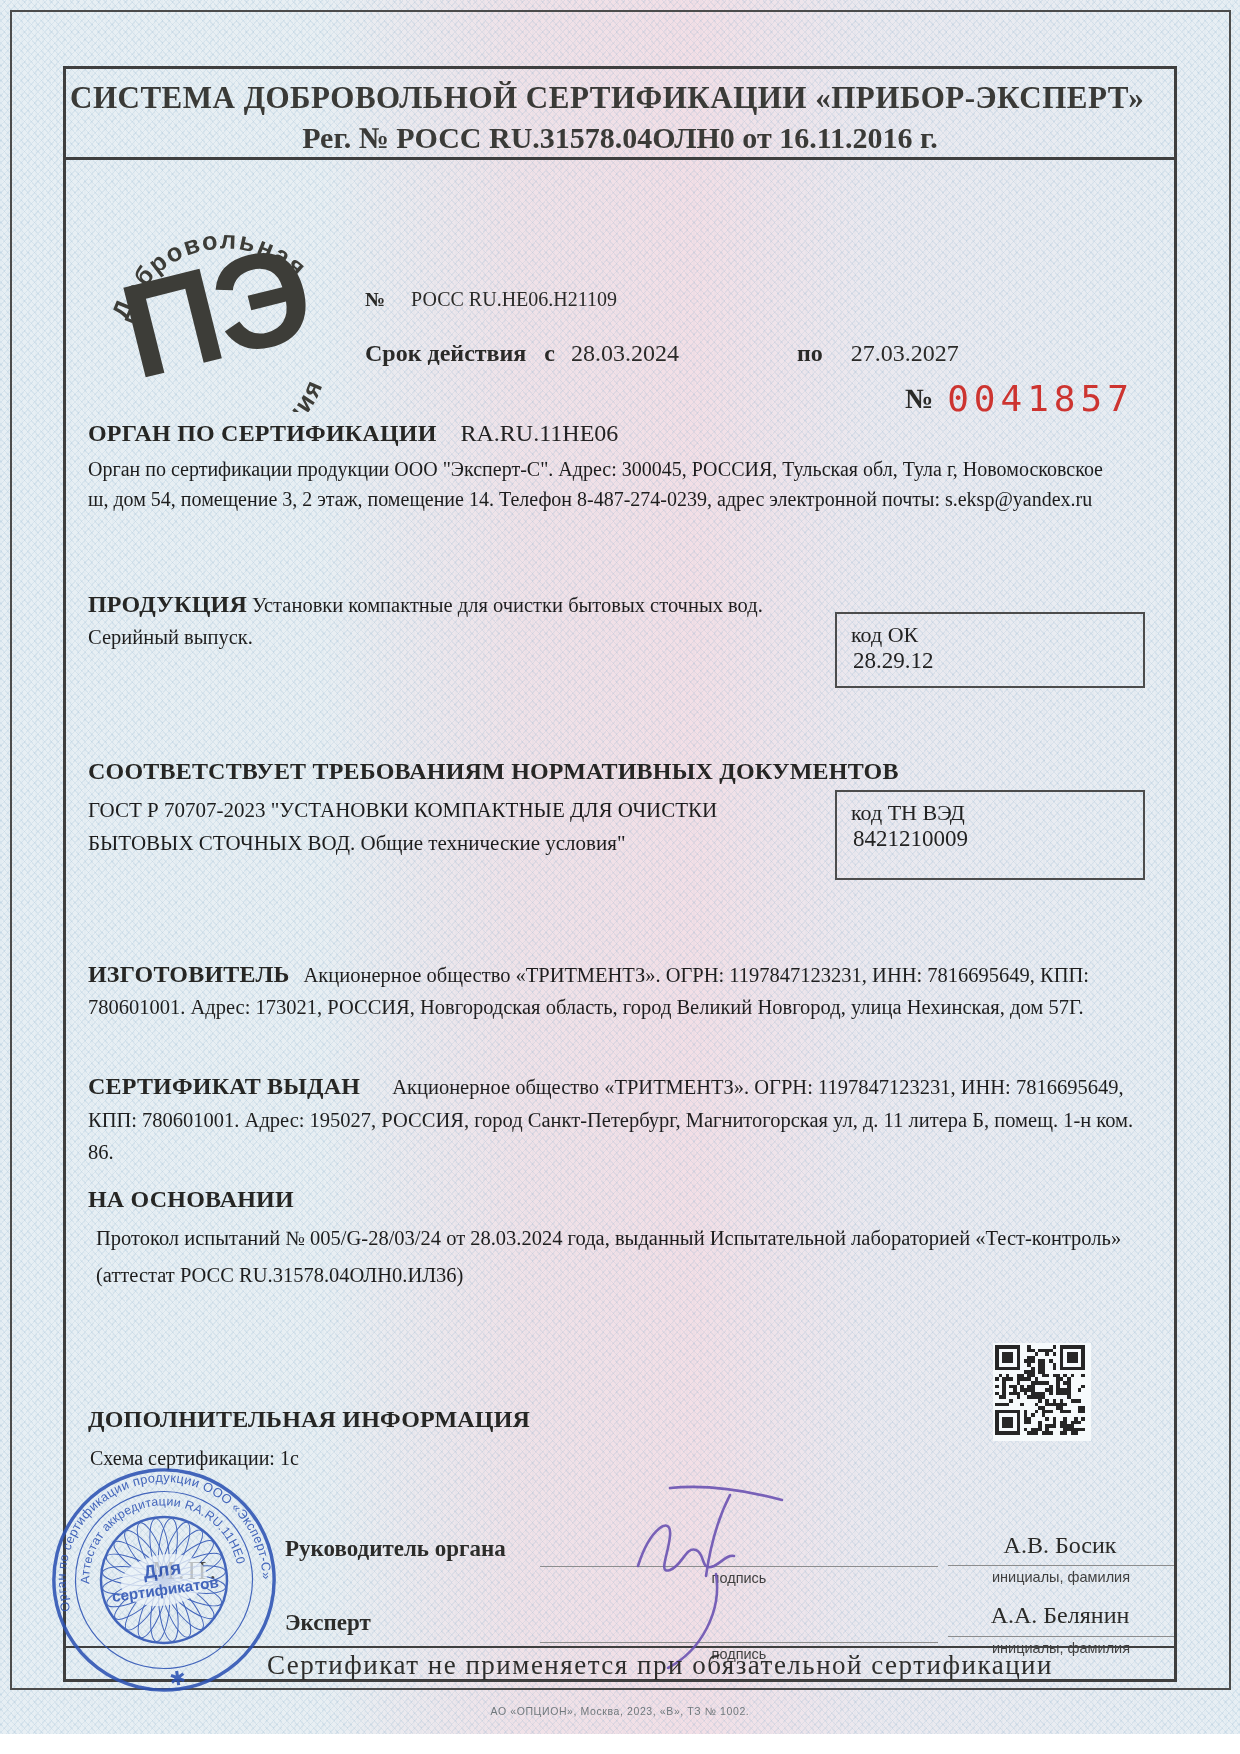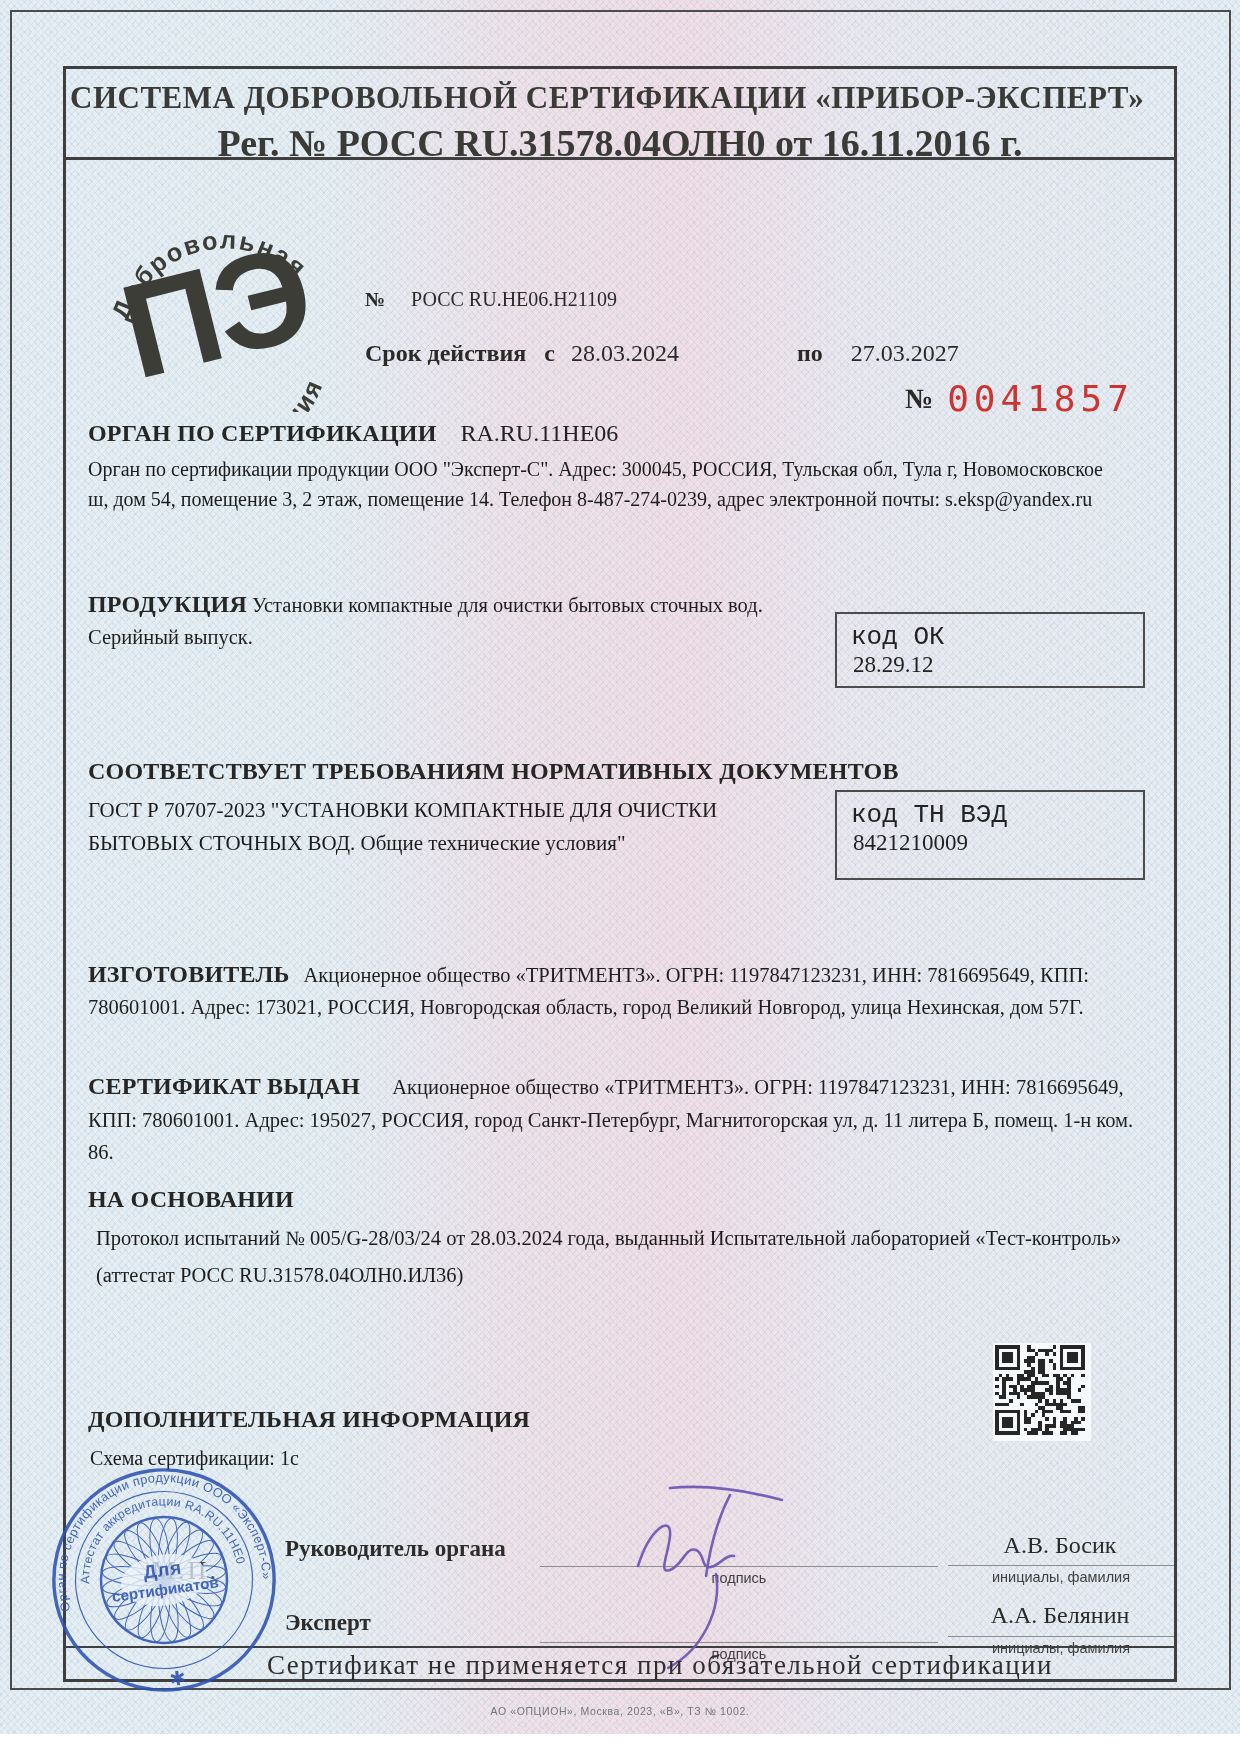--- a/index.html
+++ b/index.html
@@ -15,21 +15,21 @@
   .abs{position:absolute;}
   
   .border-outer{left:10px;top:10px;width:1217px;height:1676px;border:2px solid #4c4c4c;}
   .border-main{left:63px;top:66px;width:1108px;height:1610px;border:3px solid #3f3f3f;}
   .hl{border-top:3px solid #3f3f3f;height:0;}
   .hl-header{left:66px;top:157px;width:1108px;}
   .hl-banner{left:66px;top:1646px;width:1108px;border-top-width:2px;}
   .white-bottom{left:0;top:1734px;width:1240px;height:20px;background:#fff;}
   
   .hdr1{left:70px;top:80px;width:1100px;text-align:left;font-size:31px;font-weight:bold;color:#3a3a37;letter-spacing:.5px;}
-  .hdr2{left:70px;top:121px;width:1100px;text-align:center;font-size:38px;font-weight:bold;color:#3a3a37;}
+  .hdr2{left:70px;top:121px;width:1100px;text-align:center;font-size:30px;font-weight:bold;color:#3a3a37;}
   
   .logo{left:92px;top:192px;width:264px;height:220px;}
   .logo text{fill:#3d3d38;font-family:"Liberation Sans",sans-serif;}
   .logo .arc{font-size:25px;font-weight:bold;letter-spacing:2px;}
   .logo .abbr{font-size:132px;font-weight:bold;letter-spacing:-3px;}
   
   .title{left:270px;top:200px;width:760px;text-align:center;font-family:"Liberation Sans",sans-serif;
     font-size:48px;font-weight:bold;color:#4b4b45;letter-spacing:.5px;-webkit-text-stroke:1px #4b4b45;}
   .certno{left:365px;top:288px;font-size:20px;color:#2a2a28;text-align:center;}
   .certno .no{font-weight:bold;margin-right:26px;}
@@ -42,21 +42,21 @@
   .blankno .digits{font-family:"DejaVu Sans Mono",monospace;font-size:36px;letter-spacing:5px;color:#cd3430;}
   
   .sec-label{font-weight:bold;font-size:24px;color:#262624;letter-spacing:.2px;}
   .sec-code{font-size:24px;color:#222;margin-left:24px;}
   .body-text{margin:0;font-size:20px;line-height:1.48;color:#1c1c1c;}
   .org-head{left:88px;top:420px;}
   .org-text{left:88px;top:455px;width:1040px;}
   .product{left:88px;top:586px;width:735px;margin:0;font-size:20.5px;line-height:1.5;}
   .product .sec-label{margin-right:5px;}
   .code-box{left:835px;width:292px;border:2px solid #4c4c4c;padding:8px 0 8px 14px;color:#222;}
-  .cb-label{font-size:26px;font-family:Liberation Mono, monospace;} .cb-value{font-size:23px;padding-left:2px;}
+  .cb-label{font-size:22px;} .cb-value{font-size:23px;padding-left:2px;}
   .box-ok{top:612px;height:56px;}
   .box-tnved{top:790px;height:70px;}
   .std-head{left:88px;top:758px;}
   .std-text{left:88px;top:794px;width:740px;font-size:21px;line-height:1.55;}
   .manufacturer{left:88px;top:956px;width:1058px;margin:0;font-size:20.5px;line-height:1.5;}
   .manufacturer .sec-label{margin-right:14px;}
   .issued{left:88px;top:1068px;width:1058px;margin:0;font-size:20.5px;line-height:1.55;}
   .issued .sec-label{margin-right:32px;}
   .basis-head{left:88px;top:1186px;}
   .basis-text{left:96px;top:1220px;width:1044px;font-size:20.5px;line-height:1.8;}

